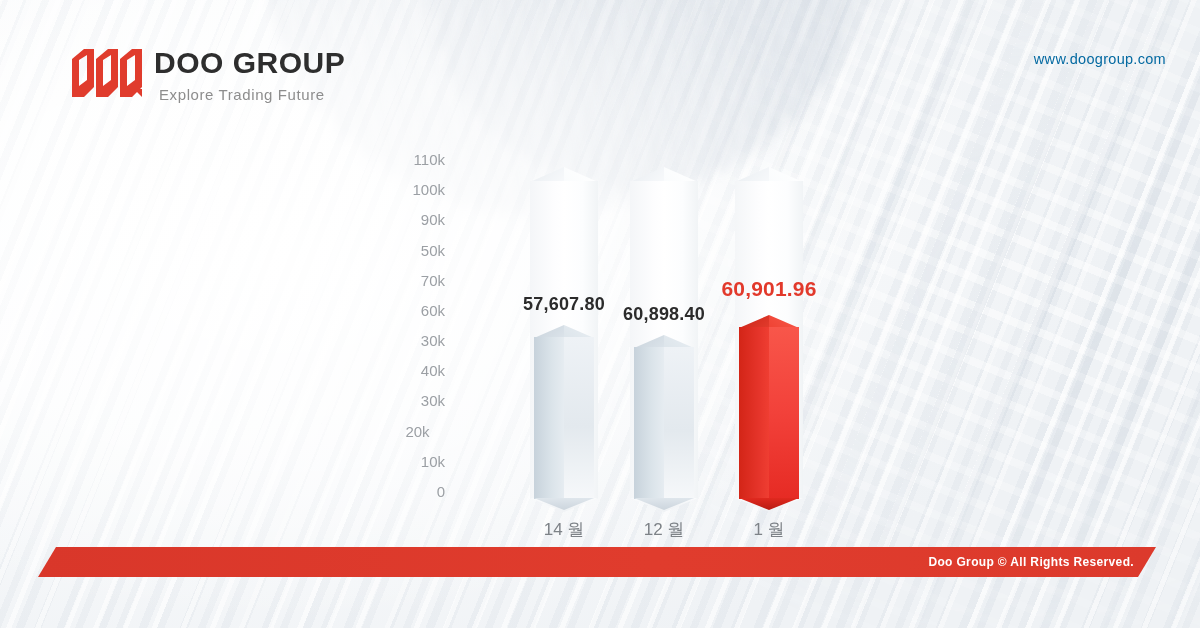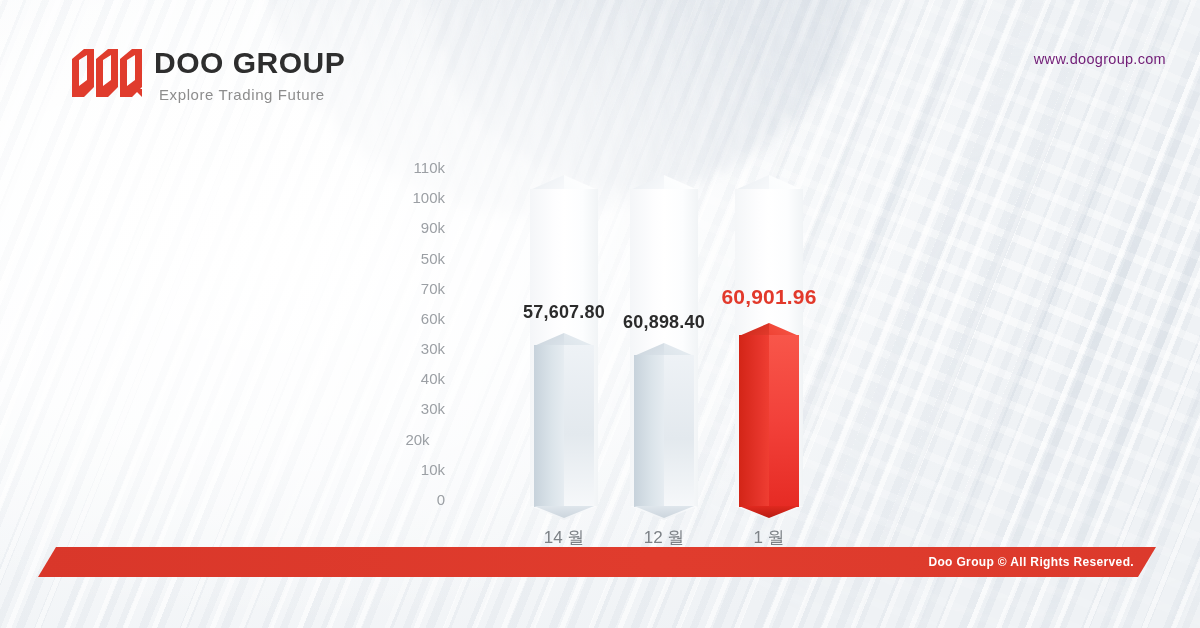--- a/index.html
+++ b/index.html
@@ -146,29 +146,29 @@
     letter-spacing: 0.6px;
     color: #8d8d8d;
     line-height: 1;
     white-space: nowrap;
   }
   .site-url {
     position: absolute;
     right: 46px;
     top: 51px;
     font-size: 14.5px;
-    color: #701a75;
+    color: #0369a1;
     letter-spacing: 0.3px;
   }
 
   
   .chart {
     position: absolute;
     left: 0;
-    top: 12px;
+    top: 4px;
     width: 1200px;
     height: 504px;
   }
   .y-axis {
     position: absolute;
     left: 390px;
     top: 155px;
     width: 55px;
     height: 340px;
   }

